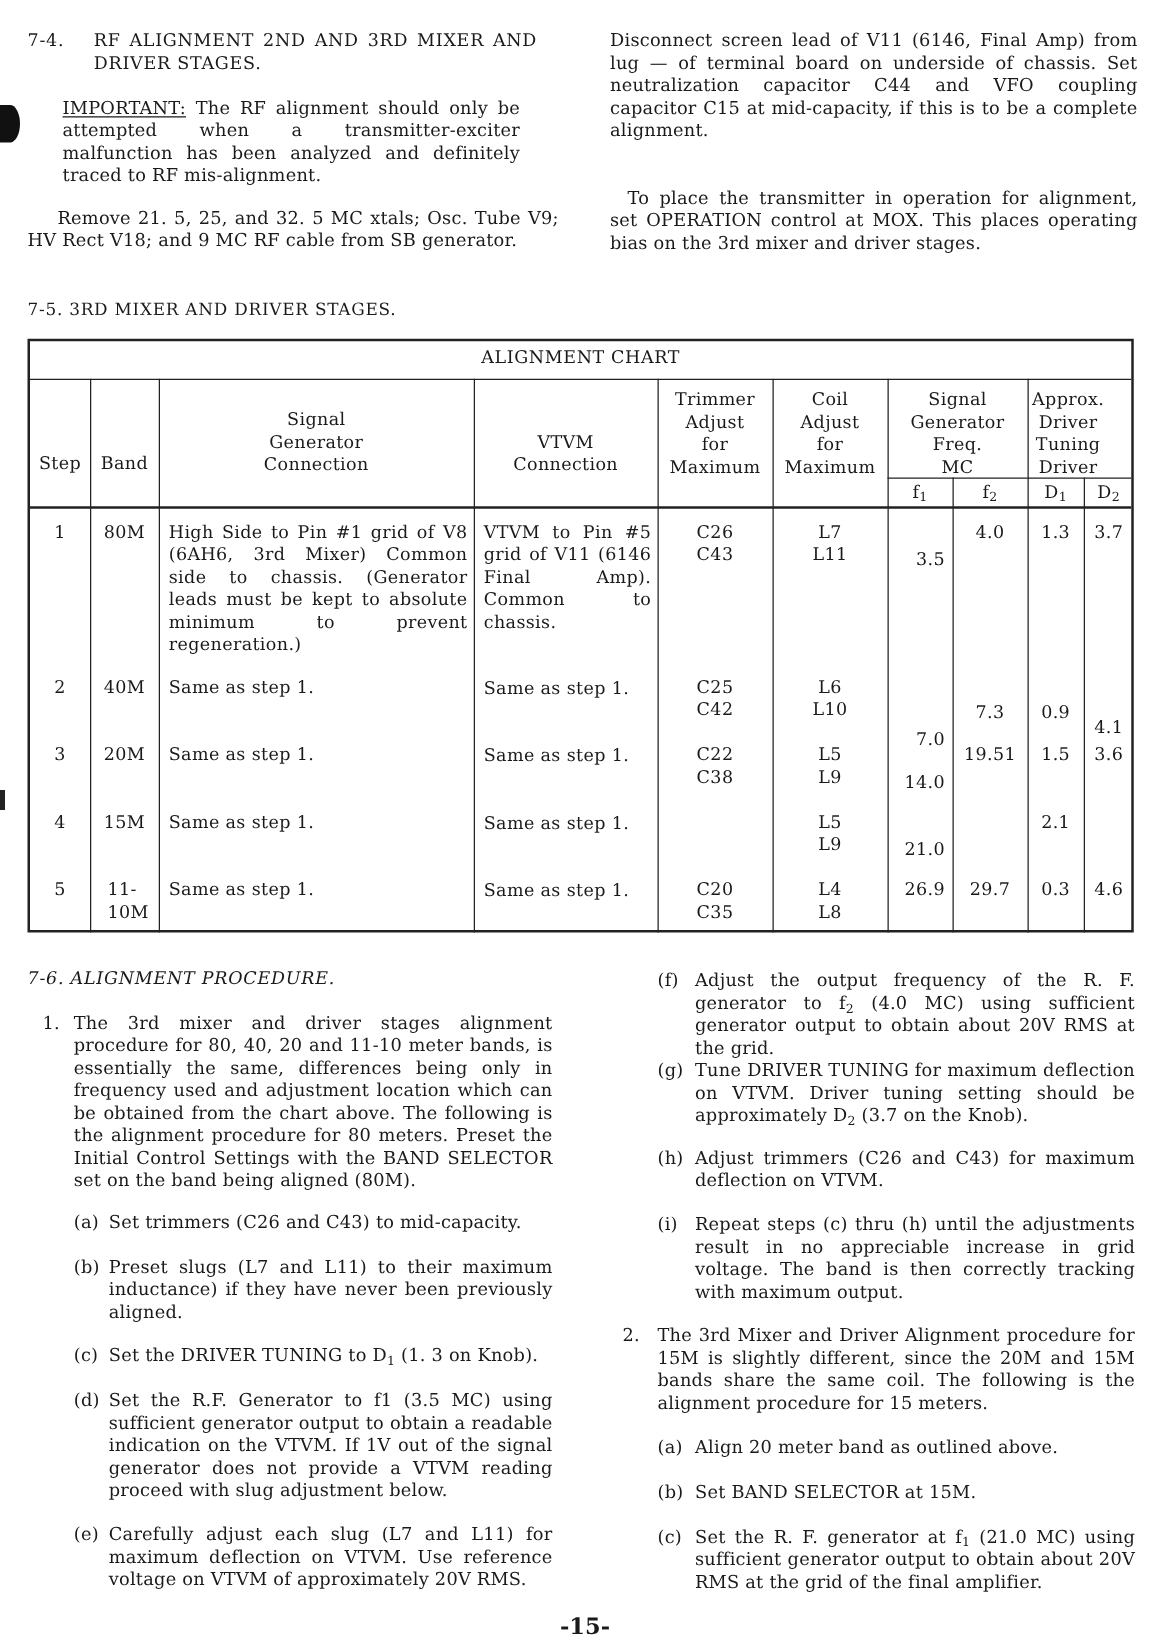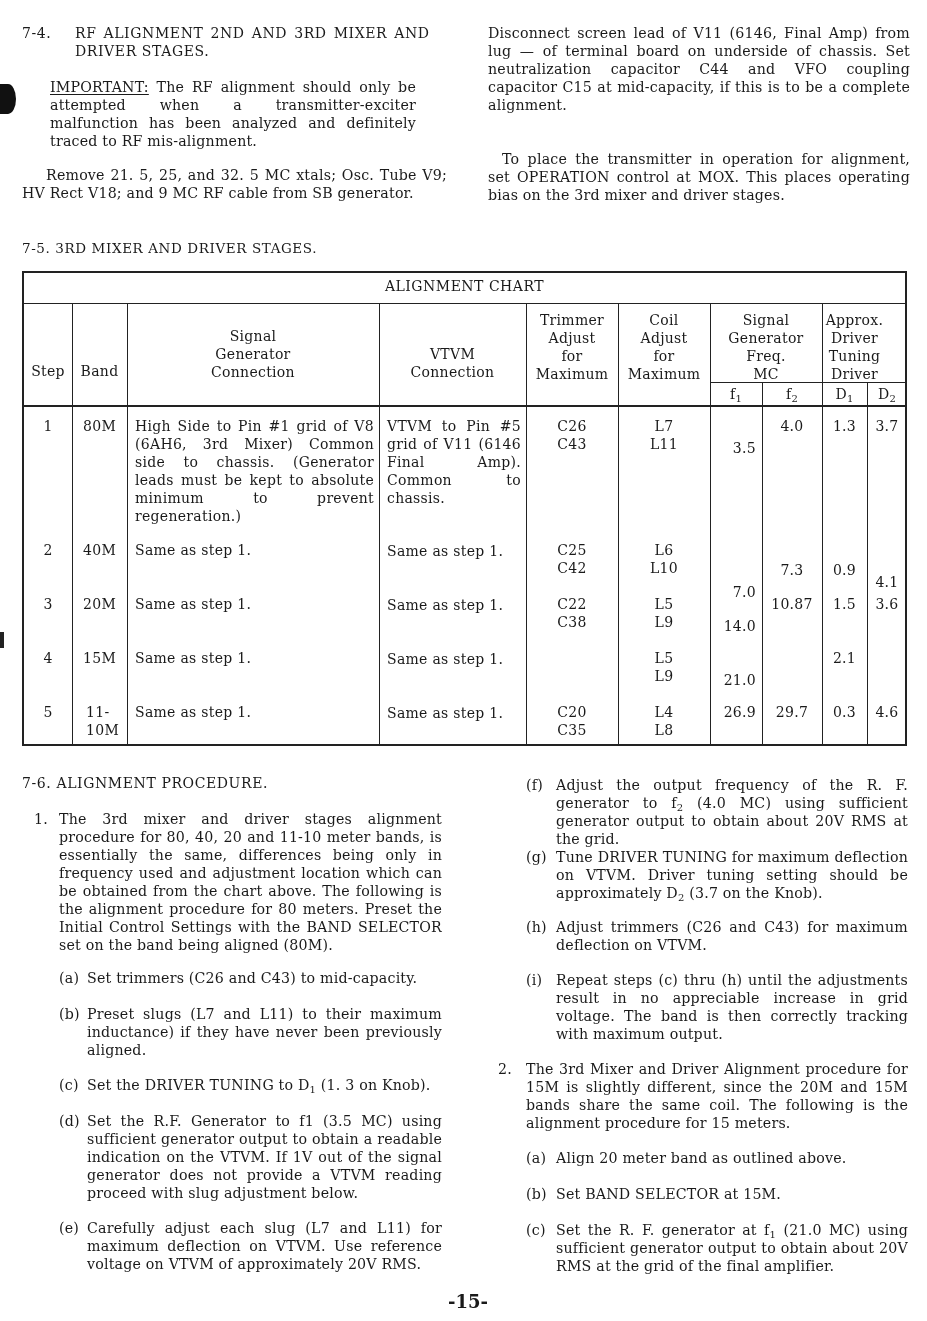--- a/index.html
+++ b/index.html
@@ -155,21 +155,21 @@
     <div class="cell" style="left:363px;top:323px;width:140px;">Same as step 1.</div>
     <div class="cell c" style="left:502px;top:322px;width:92px;">
         <div>C22</div>
         <div>C38</div>
       </div>
     <div class="cell c" style="left:594px;top:322px;width:92px;">
         <div>L5</div>
         <div>L9</div>
       </div>
     <div class="cell r" style="left:686px;top:322px;width:46px;">14.0</div>
-    <div class="cell c" style="left:738px;top:322px;width:60px;">10.87</div>
+    <div class="cell c" style="left:738px;top:322px;width:60px;">19.51</div>
     <div class="cell c" style="left:798px;top:322px;width:45px;">1.5</div>
     <div class="cell c" style="left:843px;top:322px;width:40px;">3.6</div>
   </div>
 
   <div>
     <div class="cell c" style="left:0;top:376px;width:48px;">4</div>
     <div class="cell c" style="left:48px;top:376px;width:55px;">15M</div>
     <div class="cell" style="left:111px;top:376px;width:239px;">Same as step 1.</div>
     <div class="cell" style="left:363px;top:377px;width:140px;">Same as step 1.</div>
     <div class="cell c" style="left:594px;top:376px;width:92px;">
@@ -196,21 +196,21 @@
         <div>L4</div>
         <div>L8</div>
       </div>
     <div class="cell r" style="left:686px;top:408px;width:46px;">26.9</div>
     <div class="cell c" style="left:738px;top:430px;width:60px;">29.7</div>
     <div class="cell c" style="left:798px;top:430px;width:45px;">0.3</div>
     <div class="cell c" style="left:843px;top:430px;width:40px;">4.6</div>
   </div>
 </div>
 
-<div class="abs heading" style="left:22px;top:774px;">7-6. ALIGNMENT PROCEDURE.</div>
+<div class="abs heading" style="left:22px;top:774px;font-style:italic;">7-6. ALIGNMENT PROCEDURE.</div>
 
 <div class="abs p" style="left:34px;top:810px;">1.</div>
 <div class="abs p just" style="left:59px;top:810px;width:383px;">The 3rd mixer and driver stages alignment procedure for 80, 40, 20 and 11-10 meter bands, is essentially the same, differences being only in frequency used and adjustment location which can be obtained from the chart above. The following is the alignment procedure for 80 meters. Preset the Initial Control Settings with the BAND SELECTOR set on the band being aligned (80M).</div>
 
 <div>
   <div class="abs p" style="left:59px;top:969px;">(a)</div>
   <div class="abs p just" style="left:87px;top:969px;width:357px;">Set trimmers (C26 and C43) to mid-capacity.</div>
 </div>
 <div>
   <div class="abs p" style="left:59px;top:1005px;">(b)</div>

